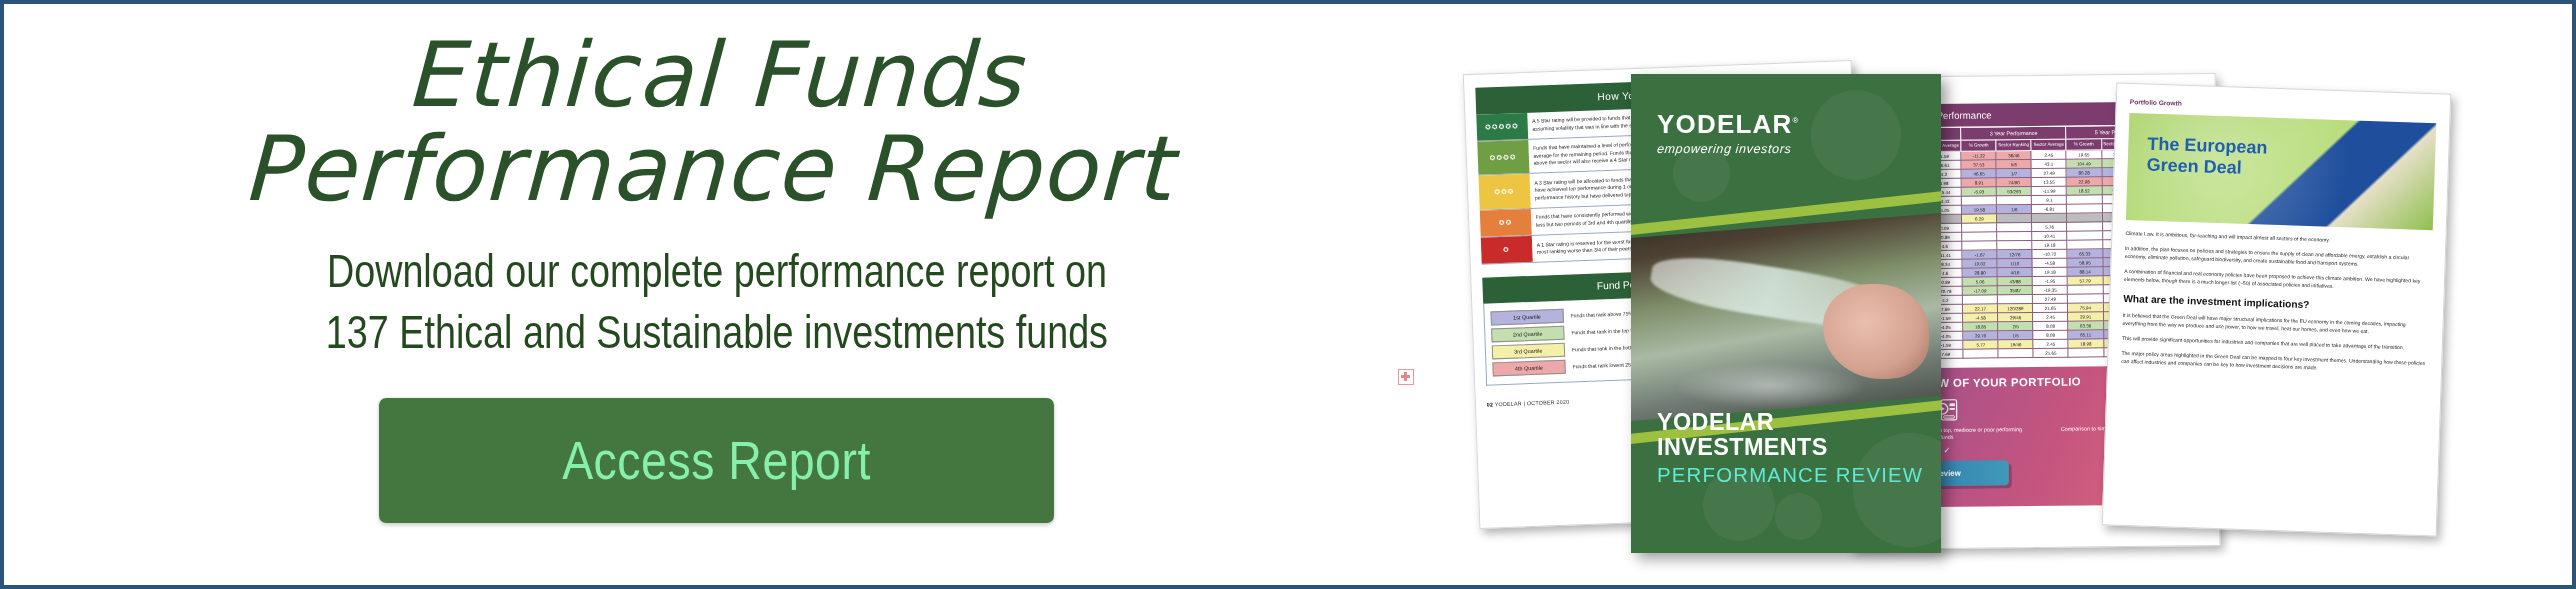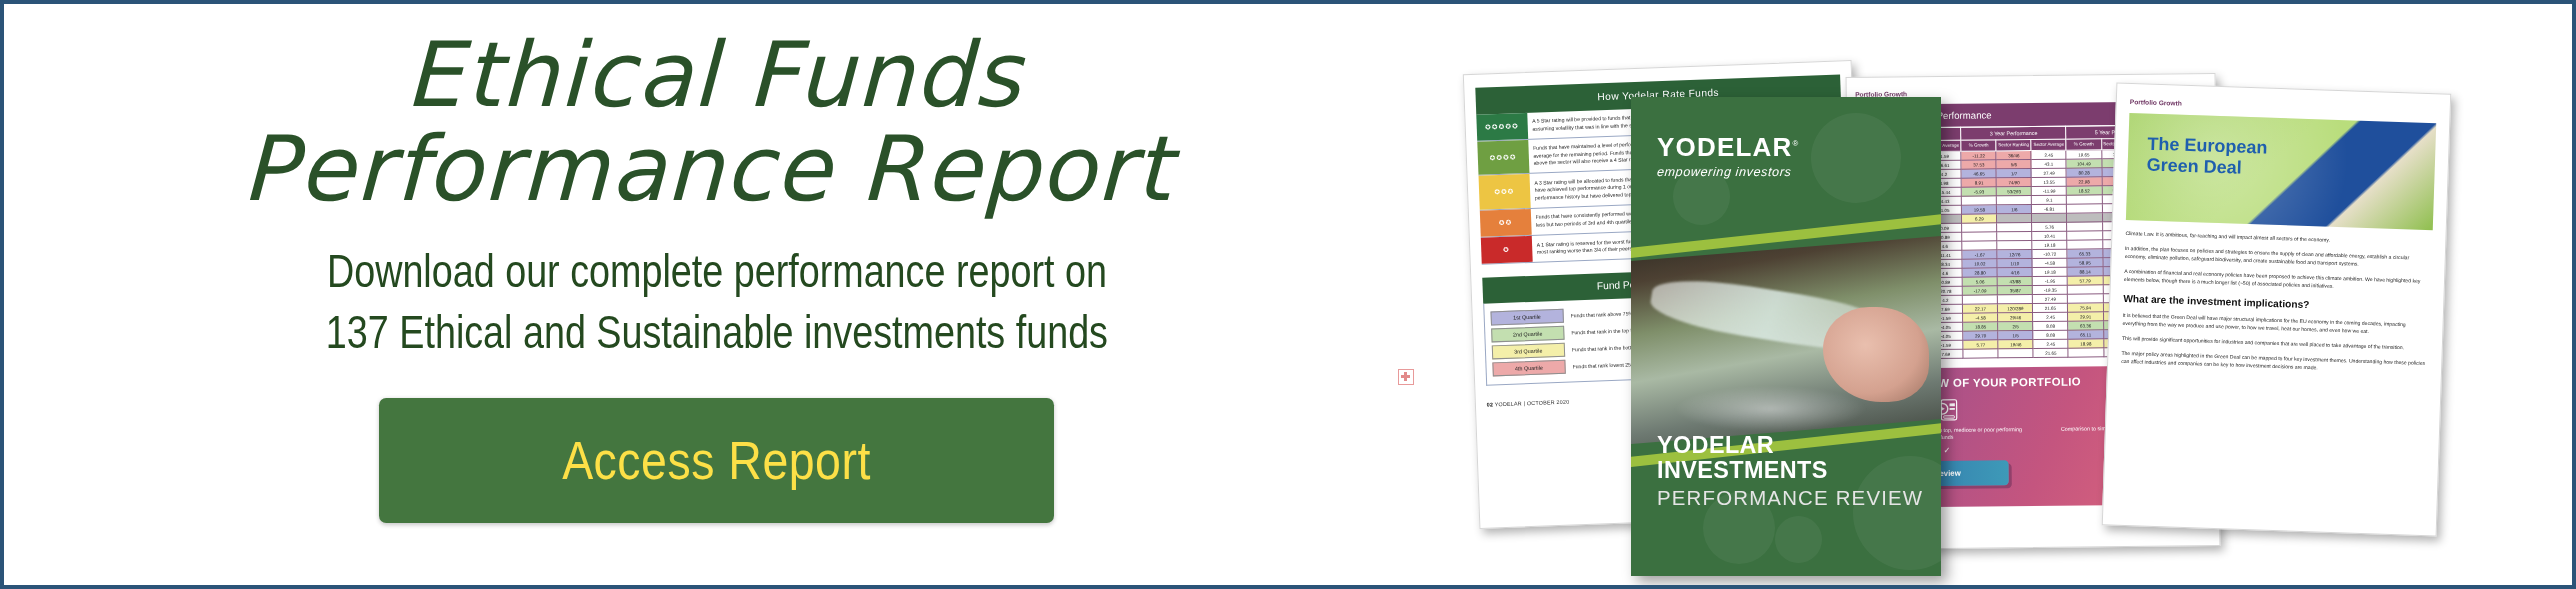--- a/index.html
+++ b/index.html
@@ -43,21 +43,21 @@
     font-weight:400;
     transform:scaleX(.82);
     white-space:nowrap;
   }
   .cta-wrap{margin-top:35px;}
   .cta{
     display:block;
     width:675px;height:125px;
     background:#44763f;
     border:none;border-radius:7.2px;
-    color:#fde047;
+    color:#86efac;
     font-family:"Liberation Sans",sans-serif;
     font-size:54px;font-weight:400;
     letter-spacing:0.6px;
     cursor:pointer;
     box-shadow:0 1.8px 4.2px rgba(0,0,0,.22);
   }
   .cta span{display:inline-block;transform:scaleX(.86);}
 
   .broken-img{
     position:absolute;left:1394px;top:365px;
@@ -151,21 +151,21 @@
     background:radial-gradient(circle at 28% 40%,rgba(255,255,255,.30),transparent 58%);}
   .deal-hero h3{
     position:absolute;left:19px;top:20.4px;margin:0;
     color:#1f5fae;font-size:18px;font-weight:bold;line-height:1.18;
   }
   .deal-body p{font-size:5.1px;line-height:1.62;color:#1a1a1a;margin:0 0 6.6px;}
   .deal-body h4{font-size:10.2px;margin:9.6px 0 5.4px;color:#111;line-height:1.2;}
 
   
   .p-cover{
-    left:190px;top:93px;width:310px;height:479px;
+    left:190px;top:70px;width:310px;height:479px;
     background:#3b7040;
     box-shadow:6px 6px 13px rgba(0,0,0,.38);
     overflow:hidden;
   }
   .bokeh{position:absolute;border-radius:50%;background:rgba(255,255,255,.055);}
   .cover-logo{position:absolute;left:26px;top:37px;}
   .cover-logo .wm{color:#fff;font-size:26px;font-weight:bold;letter-spacing:1.2px;line-height:1;}
   .cover-logo .wm sup{font-size:7.8px;font-weight:normal;vertical-align:super;}
   .cover-logo .tag{color:#fff;font-size:12.6px;font-style:italic;margin-top:4.8px;letter-spacing:0.6px;transform:skewX(-5deg);}
   .cover-photo{
@@ -187,21 +187,21 @@
   .cover-photo .splash{
     position:absolute;left:14%;bottom:6%;width:62%;height:22%;
     background:radial-gradient(ellipse at 50% 50%,rgba(255,255,255,.45),transparent 70%);
     filter:blur(1.8px);
   }
   .lime{position:absolute;left:-4%;width:108%;height:10.2px;background:#9cc03f;}
   .lime.top{top:134px;transform:rotate(-6.2deg);}
   .lime.bot{top:343px;transform:rotate(-6.2deg);}
   .cover-title{position:absolute;left:26px;bottom:67px;}
   .cover-title .t1{color:#fff;font-size:23.4px;font-weight:bold;letter-spacing:0.4px;line-height:1.05;}
-  .cover-title .t2{color:#e5e5e5;font-size:20.4px;font-weight:300;letter-spacing:1.2px;margin-top:5.4px;line-height:1.05;}
+  .cover-title .t2{color:#5eead4;font-size:20.4px;font-weight:300;letter-spacing:1.2px;margin-top:5.4px;line-height:1.05;}
 </style>
 </head>
 <body>
 
 <div class="banner">
 
   <div class="promo">
 
     <h1 class="headline">
       <span>Ethical Funds</span>

